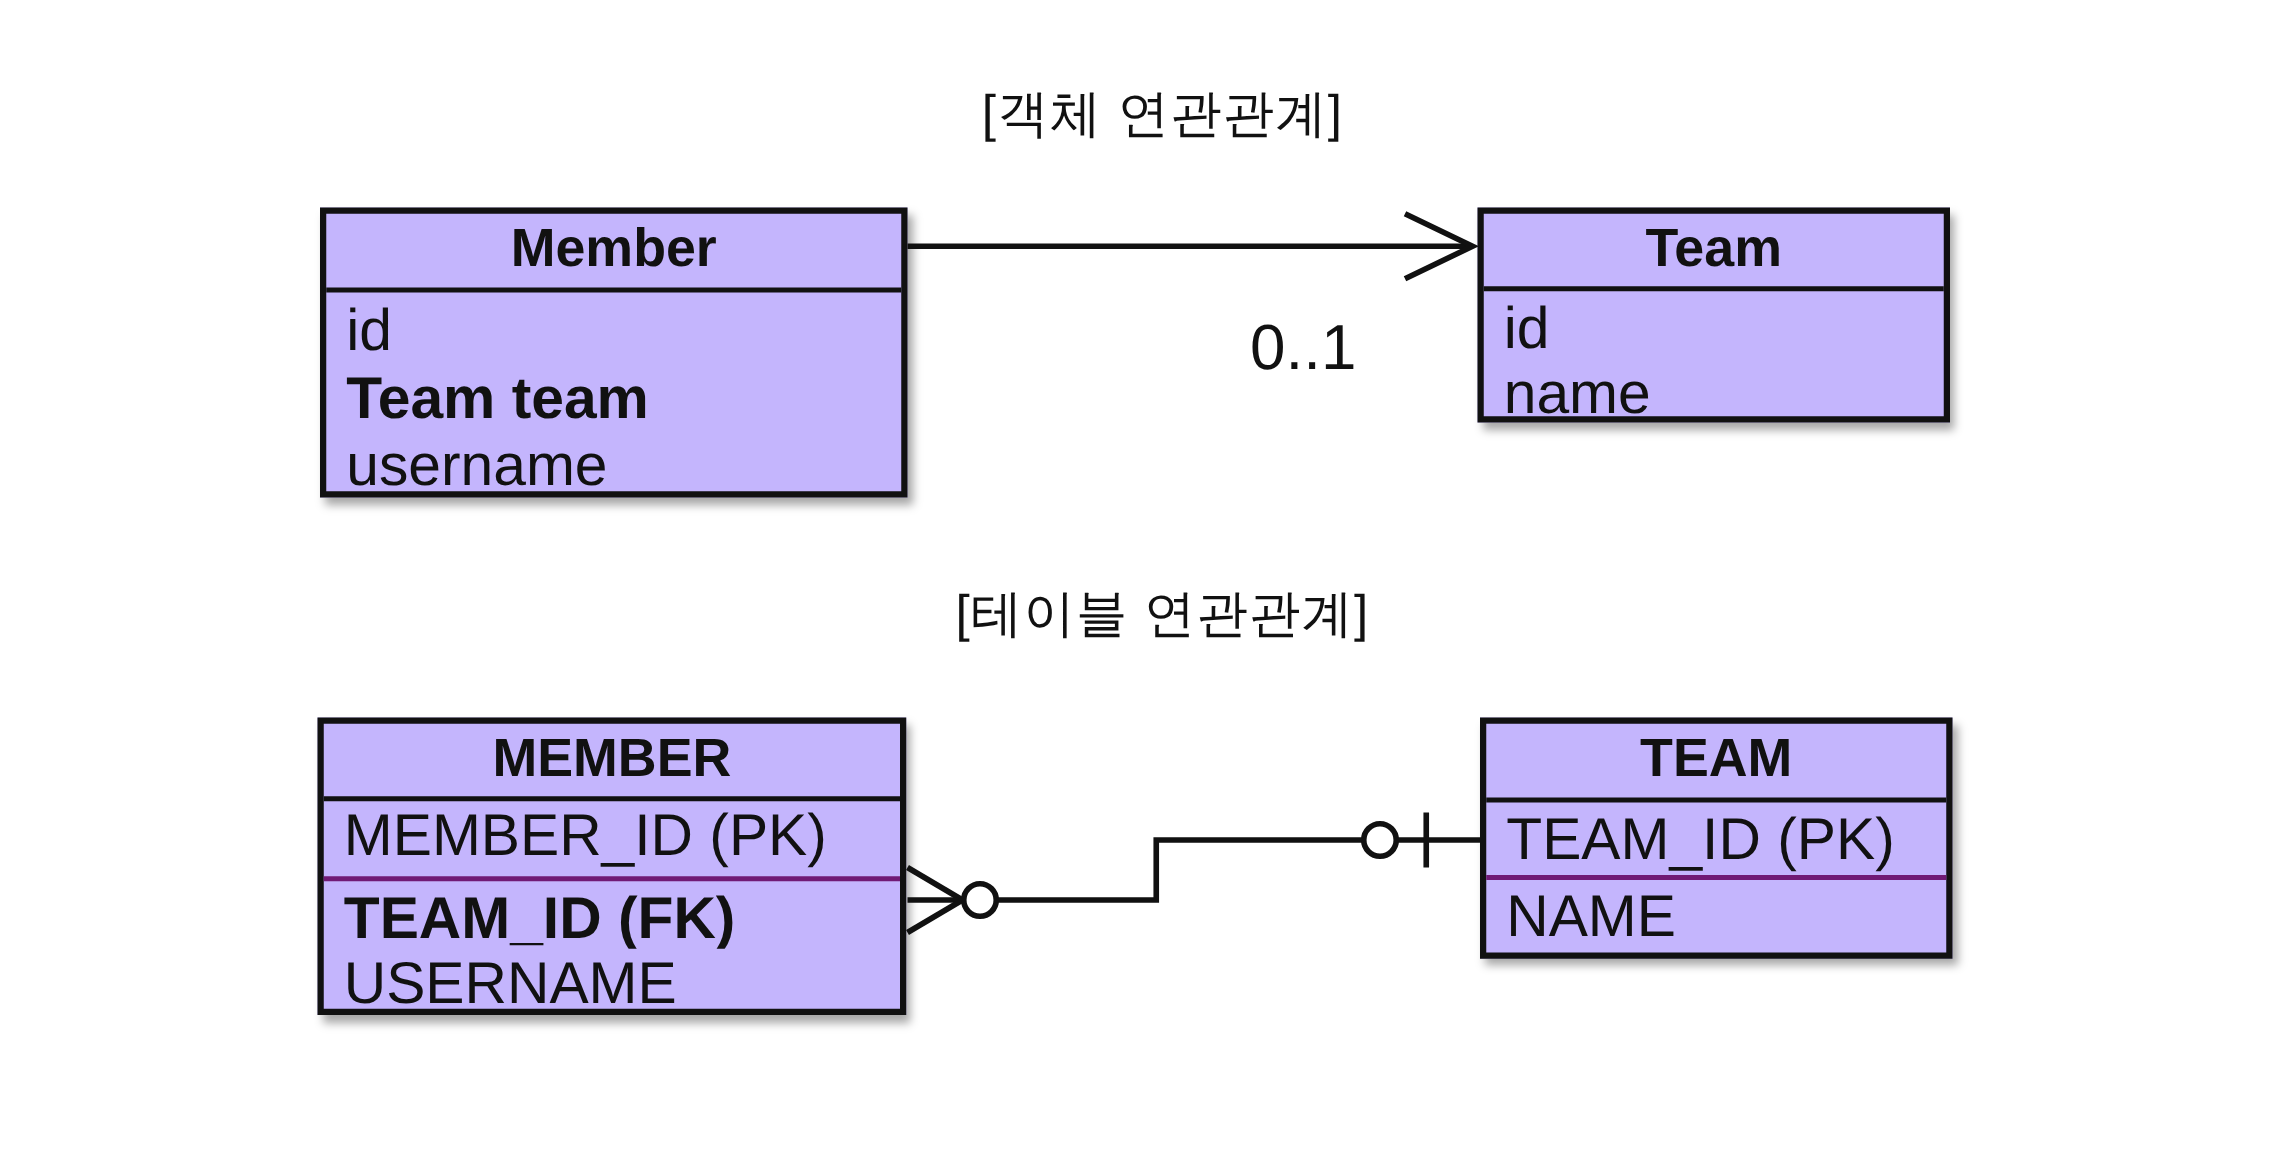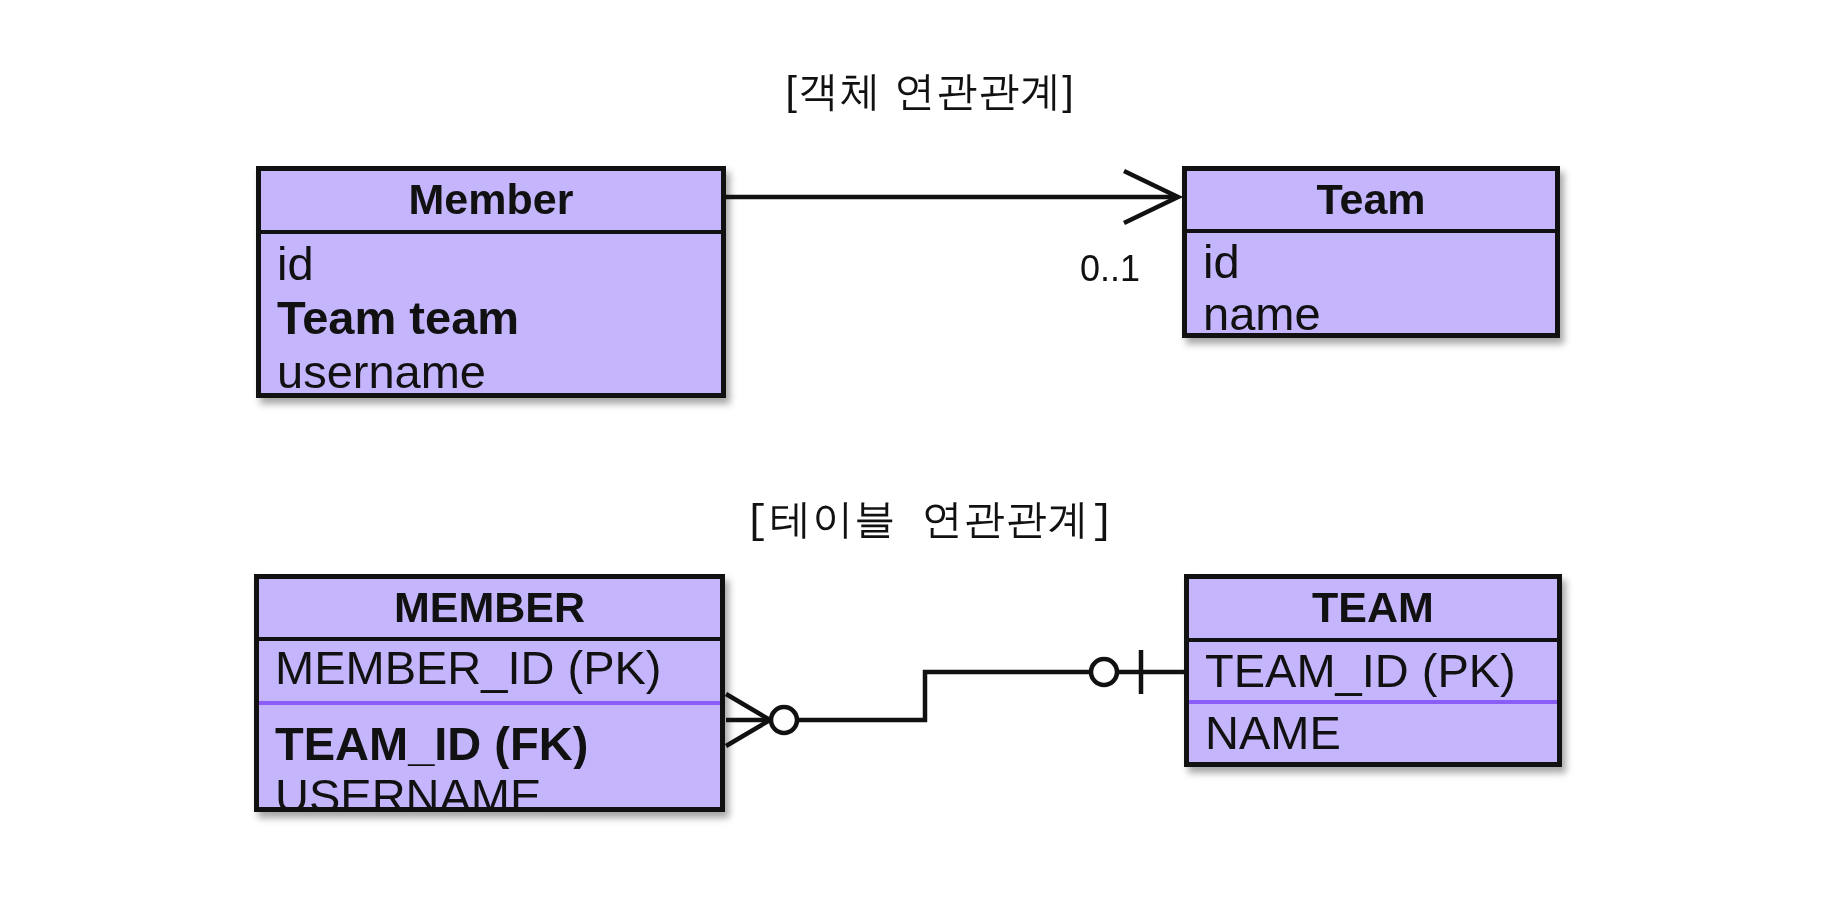--- a/index.html
+++ b/index.html
@@ -47,51 +47,51 @@
   .uml-box .box-row {
     box-sizing: border-box;
     padding-left: 16px;
     font-size: 47px;
     white-space: nowrap;
     overflow: hidden;
   }
   .uml-box .box-row.bold { font-weight: 700; }
   .uml-box .divider-row {
     box-sizing: border-box;
-    border-bottom: 4px solid #8b5cf6;
+    border-bottom: 4px solid #701a75;
   }
 
   
   .member-class { left: 256px; top: 166px; width: 470px; height: 232px; }
   .member-class .box-header { height: 63px; line-height: 57px; }
   .member-class .box-row { height: 54px; line-height: 56px; }
   .member-class .box-rows { padding-top: 2px; }
 
   .team-class { left: 1182px; top: 166px; width: 378px; height: 172px; }
   .team-class .box-header { height: 62px; line-height: 56px; }
   .team-class .box-row { height: 52px; line-height: 54px; }
   .team-class .box-rows { padding-top: 2px; }
 
   
   .multiplicity-label {
     position: absolute;
     left: 1000px;
     top: 248px;
     width: 140px;
-    text-align: right;
-    font-size: 36px;
+    text-align: left;
+    font-size: 51px;
     color: #111111;
   }
 
   
   .member-table { left: 254px; top: 574px; width: 471px; height: 238px; }
   .member-table .box-header { height: 62px; line-height: 56px; }
   .member-table .pk-row { height: 64px; line-height: 62px; }
   .member-table .box-row { line-height: 53px; }
-  .member-table .col-rows { padding-top: 12px; }
+  .member-table .col-rows { padding-top: 2px; }
   .member-table .col-rows .box-row { height: 52px; }
 
   .team-table { left: 1184px; top: 574px; width: 378px; height: 193px; }
   .team-table .box-header { height: 63px; line-height: 57px; }
   .team-table .pk-row { height: 62px; line-height: 58px; }
   .team-table .name-row { height: 58px; line-height: 58px; }
 
   svg.connector-layer {
     position: absolute;
     left: 0; top: 0;
@@ -134,21 +134,21 @@
 
   <div class="multiplicity-label">0..1</div>
 
   <svg class="connector-layer" width="1830" height="924" viewBox="0 0 1830 924">
     <g>
       <line class="wire" x1="726" y1="197" x2="1174" y2="197"></line>
       <polyline class="wire" points="1124,171 1178,197 1124,223"></polyline>
     </g>
   </svg>
 
-  <div class="section-title" style="top: 492px; font-family: Liberation Mono, monospace;">[테이블 연관관계]</div>
+  <div class="section-title" style="top: 464px;">[테이블 연관관계]</div>
 
   <div class="uml-box member-table">
     <div class="box-header">MEMBER</div>
     <div class="box-row pk-row divider-row">MEMBER_ID (PK)</div>
     <div class="col-rows">
       <div class="box-row bold">TEAM_ID (FK)</div>
       <div class="box-row">USERNAME</div>
     </div>
   </div>
 

